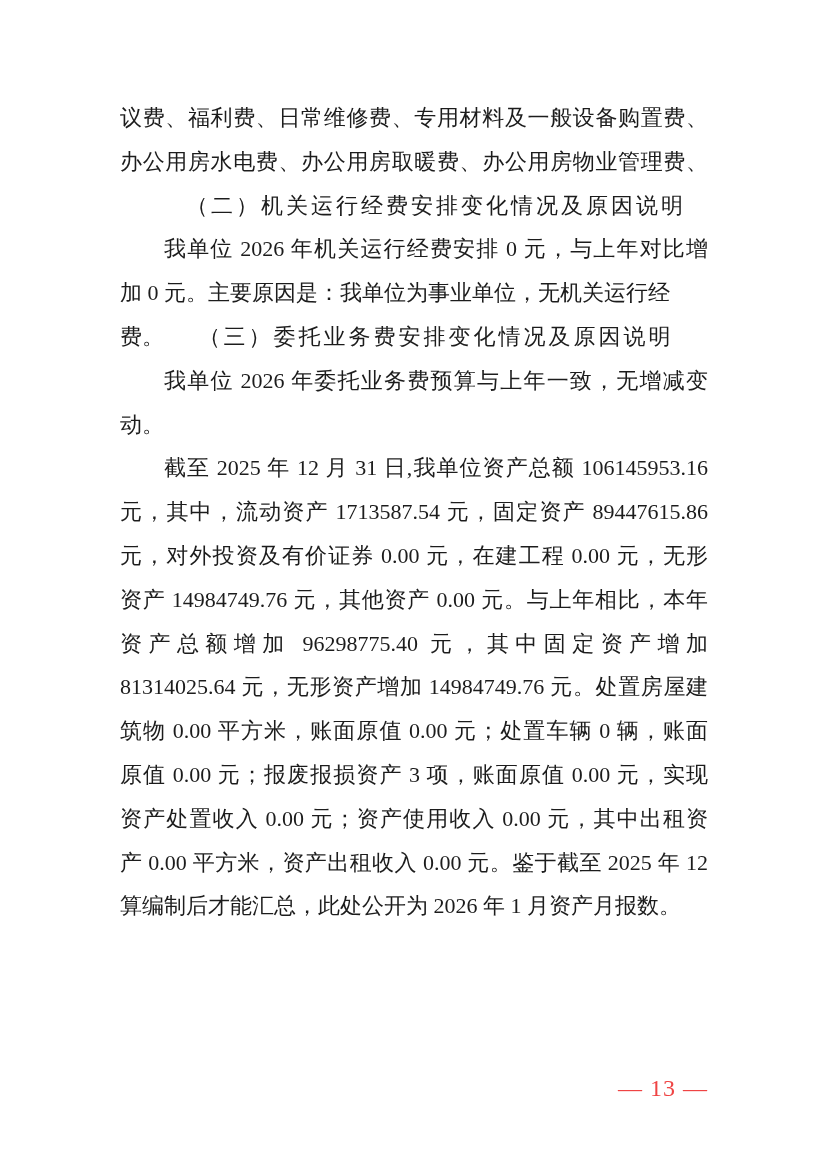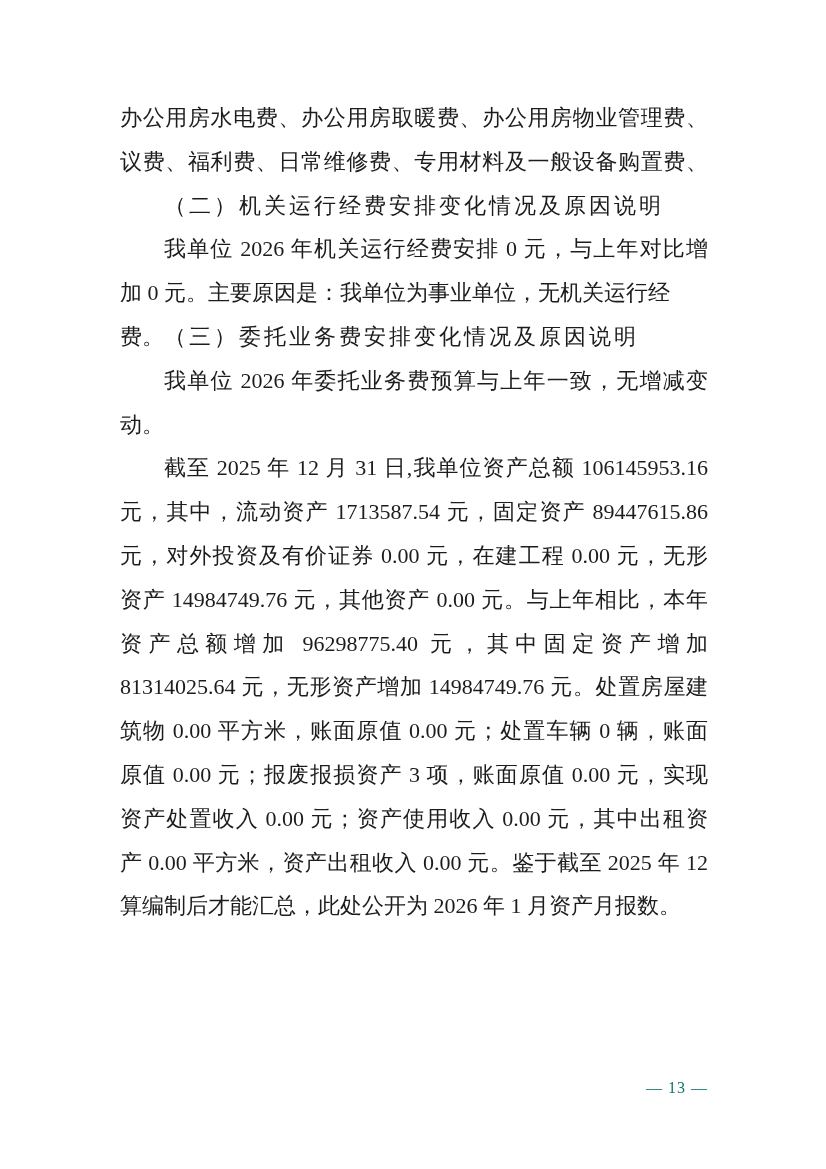--- a/index.html
+++ b/index.html
@@ -38,38 +38,39 @@
   }
   .line.indent {
     text-indent: 44px;
   }
   .line.justify {
     text-align: justify;
     text-align-last: justify;
   }
   .line.heading {
     letter-spacing: 3px;
+    text-align: center;
   }
   .footer {
     position: absolute;
     right: 118px;
     top: 1076px;
-    font-size: 16px;
+    font-size: 24px;
     line-height: 24px;
-    color: #0f766e;
+    color: #ef4444;
     letter-spacing: 1px;
   }
 </style>
 </head>
 <body>
 
 <div class="page">
   <div class="content">
+      <div class="line justify">议费、福利费、日常维修费、专用材料及一般设备购置费、</div>
       <div class="line justify">办公用房水电费、办公用房取暖费、办公用房物业管理费、</div>
-      <div class="line justify">议费、福利费、日常维修费、专用材料及一般设备购置费、</div>
       <div class="line indent heading">（二）机关运行经费安排变化情况及原因说明</div>
       <div class="line indent justify">我单位 2026 年机关运行经费安排 0 元，与上年对比增</div>
       <div class="line">加 0 元。主要原因是：我单位为事业单位，无机关运行经费。</div>
       <div class="line indent heading">（三）委托业务费安排变化情况及原因说明</div>
       <div class="line indent justify">我单位 2026 年委托业务费预算与上年一致，无增减变</div>
       <div class="line">动。</div>
       <div class="line indent justify">截至 2025 年 12 月 31 日,我单位资产总额 106145953.16</div>
       <div class="line justify">元，其中，流动资产 1713587.54 元，固定资产 89447615.86</div>
       <div class="line justify">元，对外投资及有价证券 0.00 元，在建工程 0.00 元，无形</div>
       <div class="line justify">资产 14984749.76 元，其他资产 0.00 元。与上年相比，本年</div>

